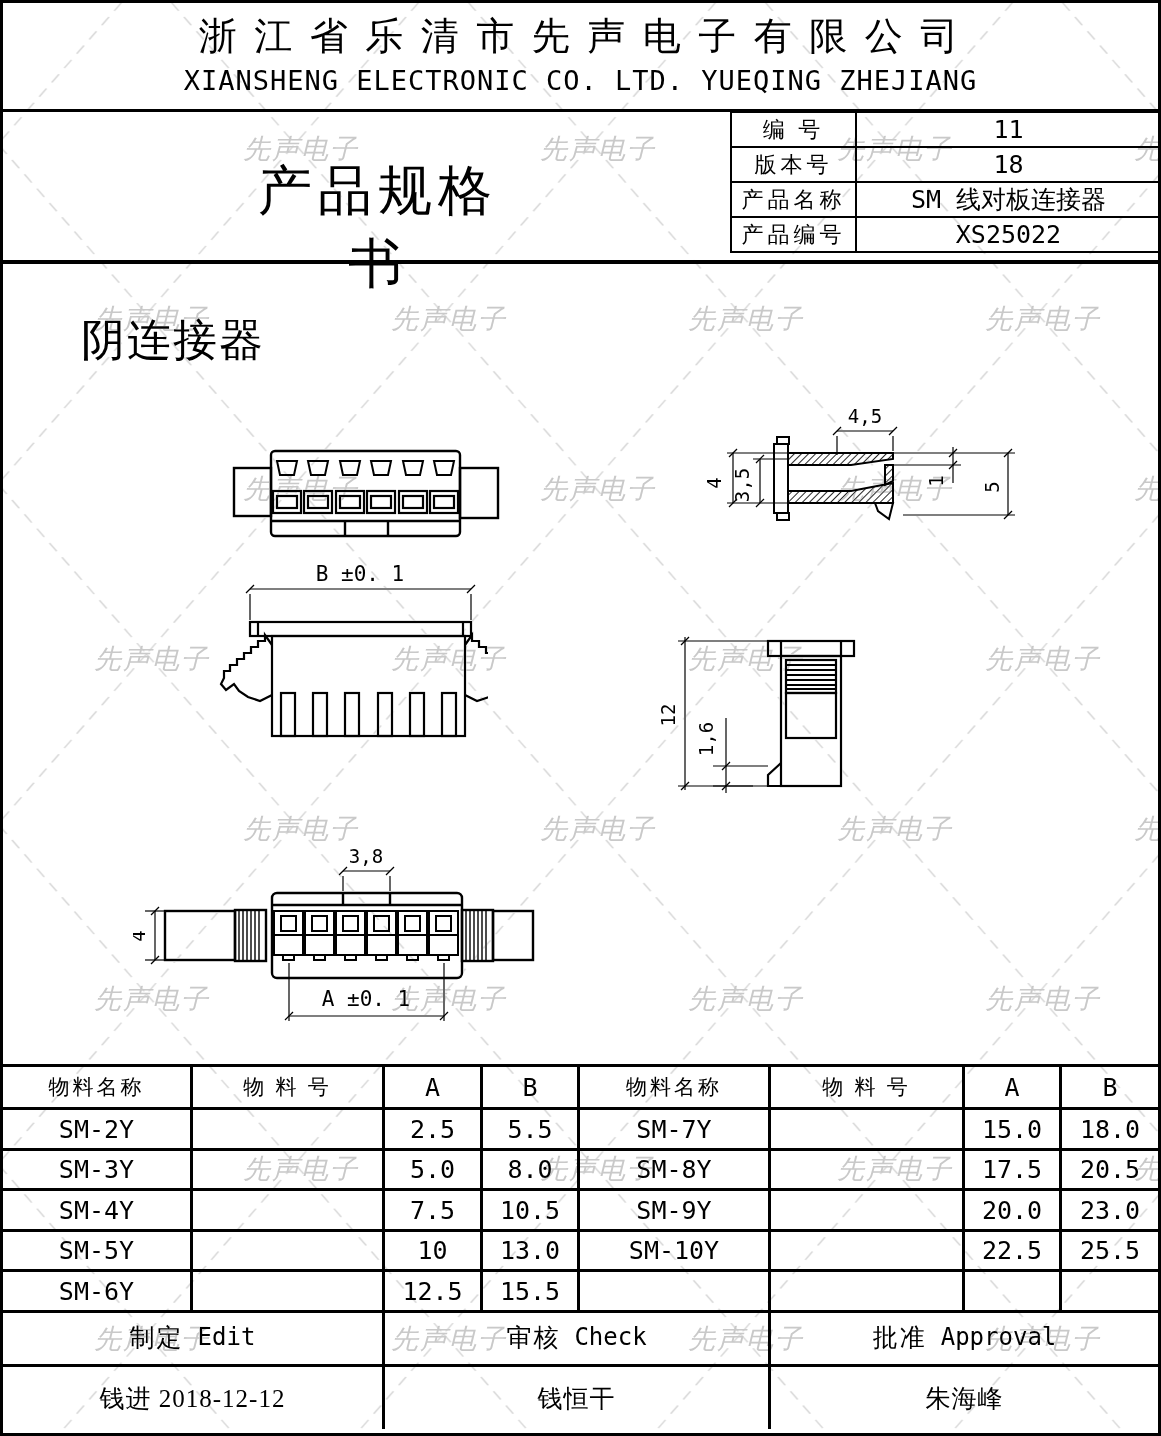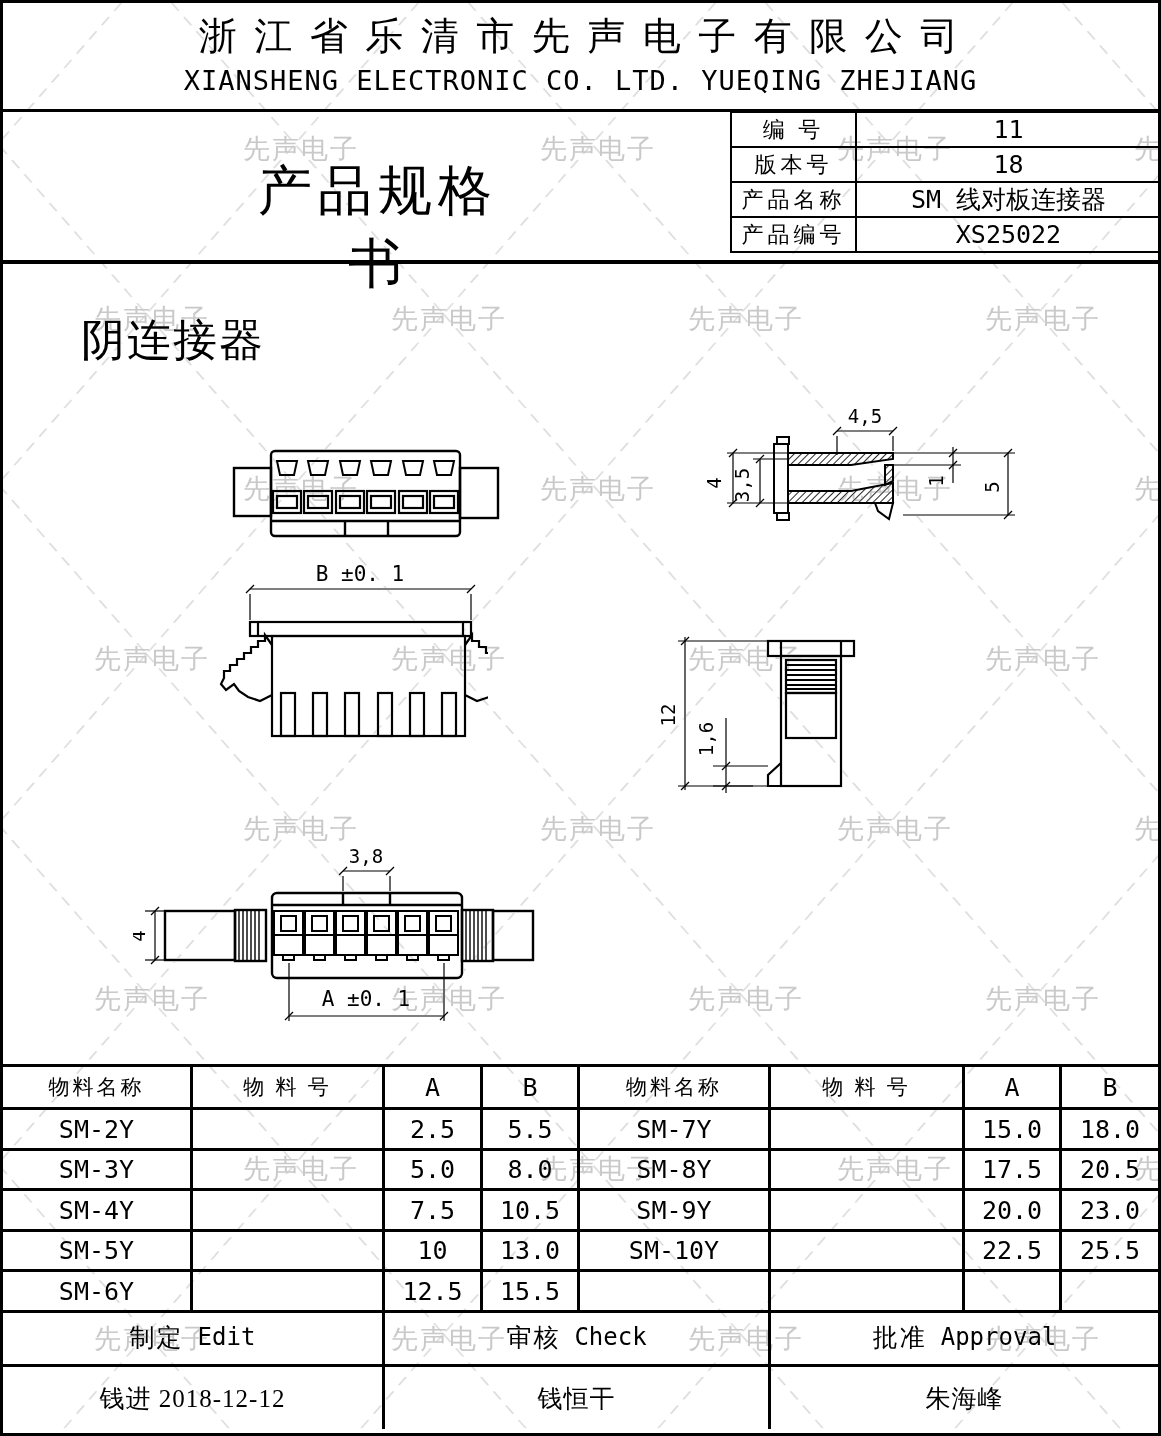--- a/index.html
+++ b/index.html
@@ -23,21 +23,21 @@
   .info-value{flex:1;display:flex;align-items:center;justify-content:center;font-size:25px;}
   
   .section-title{top:308px;left:78px;font-size:44px;letter-spacing:2px;}
   svg text{fill:#000;}
   .dim{font-family:"DejaVu Sans Mono",monospace;font-size:19px;}
   .dimB{font-family:"DejaVu Sans Mono",monospace;font-size:21px;}
   
   .wm-layer{top:0;left:0;width:1161px;height:1436px;pointer-events:none;
             mix-blend-mode:darken;z-index:50;}
   .wm{position:absolute;font-size:27px;letter-spacing:2px;color:#c9c9c9;white-space:nowrap;
-      font-family:"Liberation Sans",sans-serif;}
+      font-family:"Liberation Sans",sans-serif;font-style:italic;}
   
   .spec-table{top:1061px;left:0;width:1155px;display:grid;
       grid-template-columns:190px 192px 98px 97px 191px 194px 97px 96px;
       grid-template-rows:43px 41px 40px 41px 40px 41px;
       border-top:3px solid #000;}
   .spec-table .c{border-right:3px solid #000;border-bottom:3px solid #000;
       display:flex;align-items:center;justify-content:center;overflow:hidden;}
   .spec-table .c.last{border-right:none;}
   .hdr-cn{font-family:"Liberation Serif","DejaVu Serif",serif;font-size:21px;letter-spacing:3px;}
   .hdr-ab{font-family:"DejaVu Sans Mono",monospace;font-size:25px;}

